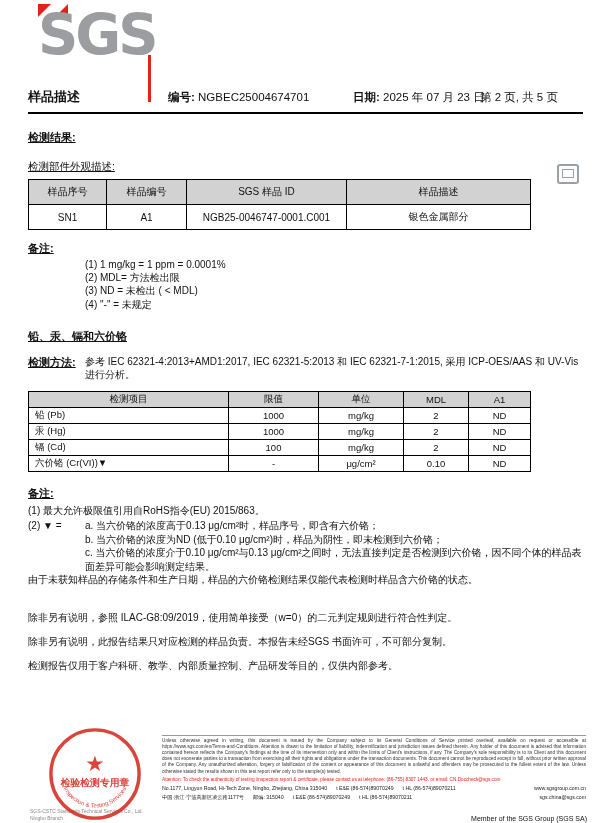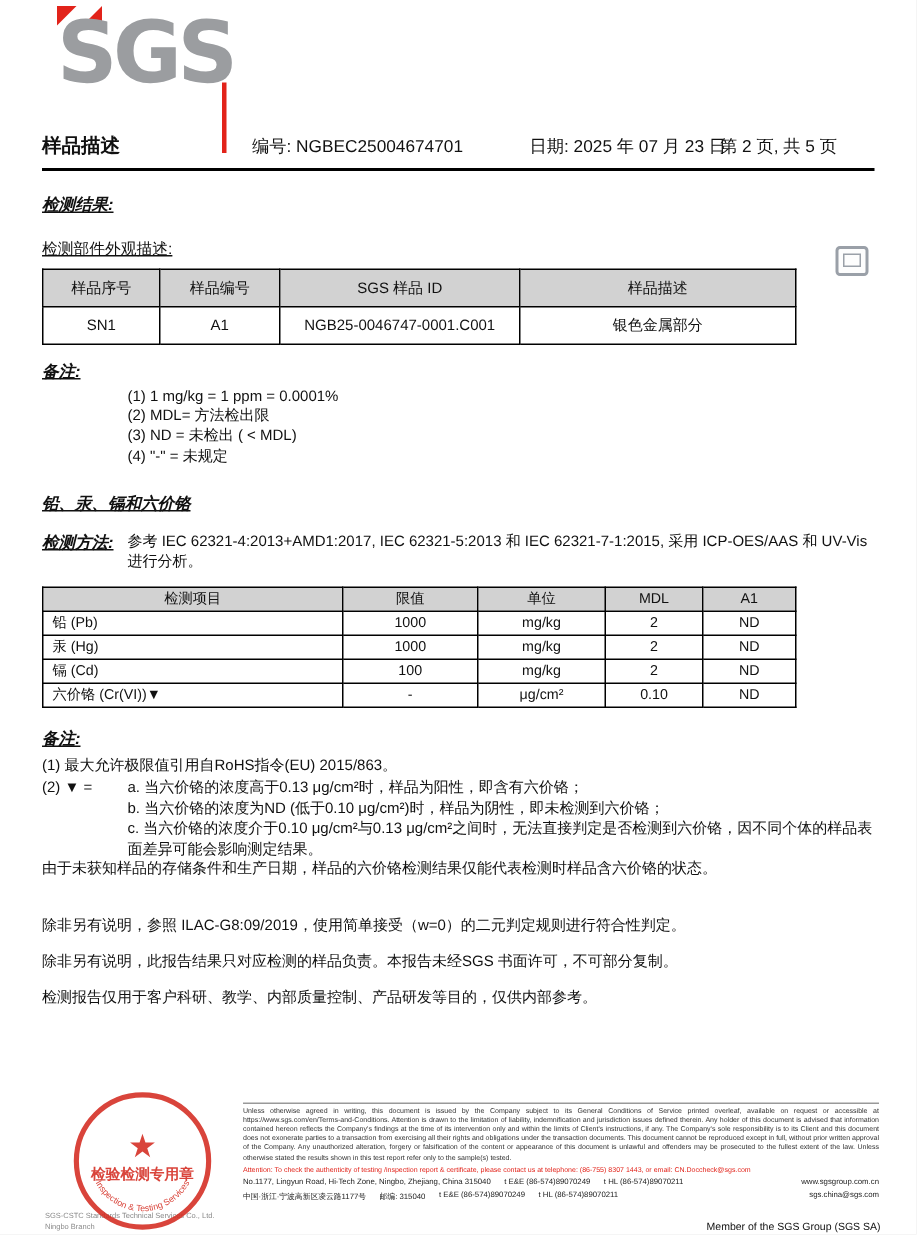--- a/index.html
+++ b/index.html
@@ -22,25 +22,25 @@
   .tri1 { left:10px; top:4px; border-top:13px solid var(--accent_red,#e2231a); border-right:13px solid transparent; }
   .tri2 { left:27px; top:4px; border-bottom:13px solid var(--accent_red,#e2231a); border-left:13px solid transparent; }
   .logo-redbar { position:absolute; left:148px; top:55px; width:3px; height:47px; background:var(--accent_red,#e2231a); }
 
   .title-row { position:relative; height:28px; font-size:11.5px; }
   .title-row .abs { position:absolute; top:6px; white-space:nowrap; }
   .report-title { left:0; font-weight:bold; font-size:13px; top:4px !important; }
   .no-field { left:112px; }
   .date-field { left:297px; }
   .page-info { left:452px; }
-  .lbl { font-weight:normal;padding-left:28px; }
+  .lbl { font-weight:bold;padding-left:28px; }
   .hr-main { border:none; border-top:2px solid #000; }
 
   
-  .h-bold-u { font-weight:bold; text-decoration:underline; font-size:11px; display:inline-block;font-style:italic; }
+  .h-bold-u { font-weight:bold; text-decoration:underline; font-size:11px; display:inline-block; }
   .sub-u { text-decoration:underline; font-size:10.5px; display:inline-block; }
   .mt13{margin-top:13px;} .mt11{margin-top:11px;} .mt9{margin-top:9px;} .mt8{margin-top:8px;}
   .mt15{margin-top:15px;} .mt16{} .mt24{margin-top:24px;} .mt10{margin-top:10px;} .mt5{margin-top:5px;}
 
   
   table.tbl { border-collapse:collapse; table-layout:fixed; }
   .tbl th, .tbl td { border:1px solid #000; text-align:center; font-weight:normal; overflow:hidden; }
   .tbl thead th { background:var(--table_header_bg,#d2d2d2); }
   .tbl-sample { width:502px; font-size:10px; }
   .tbl-sample th, .tbl-sample td { padding:5px 2px; }
@@ -187,21 +187,21 @@
         </tr>
       </tbody>
     </table>
 
     <div class="mt11">
       <span class="h-bold-u">备注:</span>
       <div class="n2-line">(1) 最大允许极限值引用自RoHS指令(EU) 2015/863。</div>
       <div class="hang" style="margin-top:2px;">
         <span class="hang-label">(2) ▼ =</span>
         <div class="hang-text">
-          <div>a. 当六价铬的浓度高于0.13 μg/cm²时，样品为阳性，即含有六价铬；</div>
+          <div>a. 当六价铬的浓度高于0.13 μg/cm²时，样品序号，即含有六价铬；</div>
           <div>b. 当六价铬的浓度为ND (低于0.10 μg/cm²)时，样品为阴性，即未检测到六价铬；</div>
           <div>c. 当六价铬的浓度介于0.10 μg/cm²与0.13 μg/cm²之间时，无法直接判定是否检测到六价铬，因不同个体的样品表面差异可能会影响测定结果。</div>
         </div>
       </div>
     </div>
 
     <p class="para mt16">由于未获知样品的存储条件和生产日期，样品的六价铬检测结果仅能代表检测时样品含六价铬的状态。</p>
     <p class="para mt24">除非另有说明，参照 ILAC-G8:09/2019，使用简单接受（w=0）的二元判定规则进行符合性判定。</p>
     <p class="para mt10">除非另有说明，此报告结果只对应检测的样品负责。本报告未经SGS 书面许可，不可部分复制。</p>
     <p class="para mt10">检测报告仅用于客户科研、教学、内部质量控制、产品研发等目的，仅供内部参考。</p>

